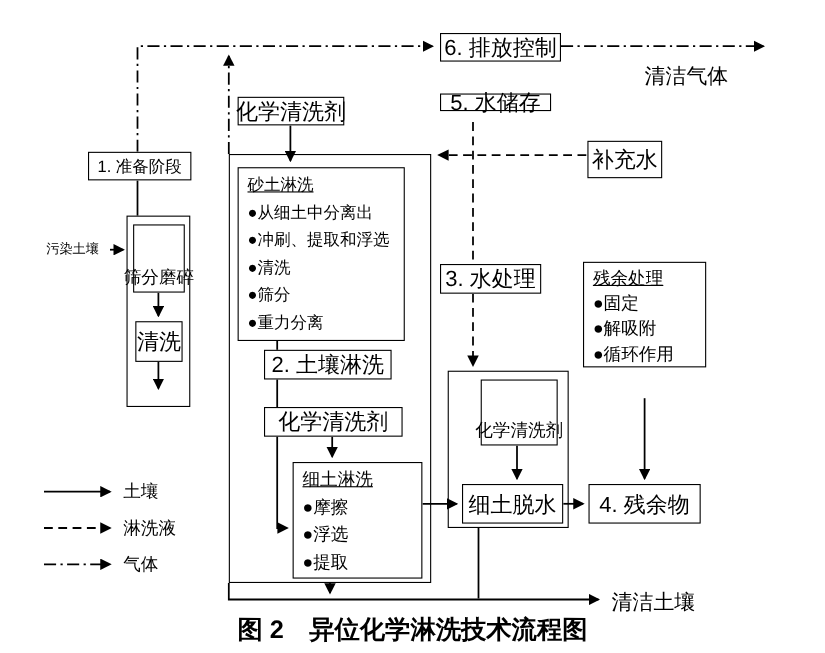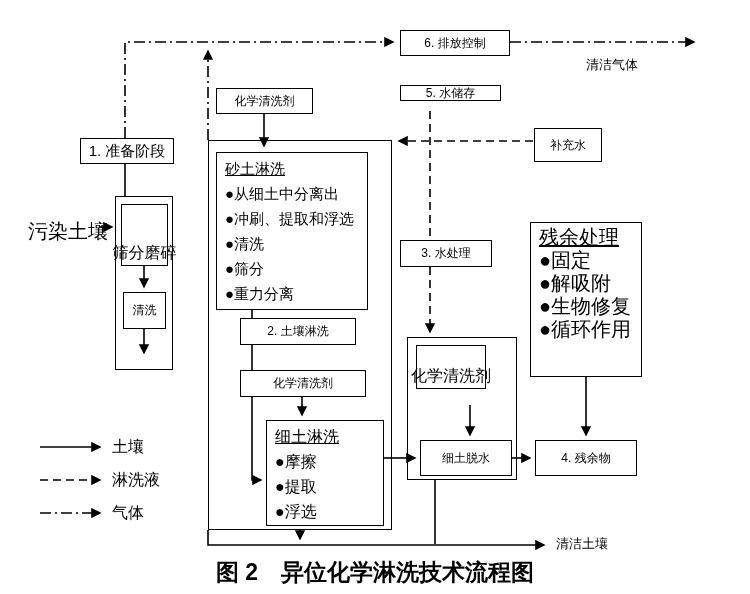--- a/index.html
+++ b/index.html
@@ -4,25 +4,25 @@
 <style>
   *{margin:0;padding:0;box-sizing:border-box}
   html,body{background:#fff}
   .canvas{position:relative;width:750px;height:594px;background:#fff;color:#000;
           font-family:"Liberation Sans","DejaVu Sans",sans-serif;overflow:hidden}
   svg.wires{position:absolute;left:0;top:0;z-index:0}
   .liq{stroke-dasharray:8 5}
   .gas{stroke-dasharray:11 4 2 4}
   .box{position:absolute;border:1.5px solid #000;background:#fff;z-index:2}
   .container{background:transparent;z-index:1}
-  .lbl{display:flex;align-items:center;justify-content:center;font-size:12px;white-space:nowrap}
+  .lbl{display:flex;align-items:center;justify-content:center;font-size:20px;white-space:nowrap}
   .col{display:flex;flex-direction:row;align-items:flex-end;justify-content:center;font-size:16px;line-height:24px;white-space:nowrap}
   .list{font-size:15px;line-height:25px;padding:3px 4px 0 8px;white-space:nowrap}
   .ltitle{text-decoration:underline}
-  .txt{position:absolute;font-size:13px;z-index:2;white-space:nowrap}
+  .txt{position:absolute;font-size:19px;z-index:2;white-space:nowrap}
   .caption{position:absolute;left:0;right:0;top:557px;text-align:center;font-size:23px;font-weight:bold;z-index:2}
 </style>
 </head>
 <body>
 
 <div class="canvas">
 
   <svg class="wires" width="750" height="594" viewBox="0 0 750 594">
     <defs>
       <marker id="arr" viewBox="0 0 10 10" refX="8.5" refY="5" markerWidth="6.5" markerHeight="6.5" orient="auto">
@@ -72,51 +72,50 @@
   <div class="box lbl" style="left:240px;top:370px;width:126px;height:27px">化学清洗剂</div>
   <div class="box lbl" style="left:400px;top:240px;width:92px;height:27px">3. 水处理</div>
   <div class="box lbl" style="left:420px;top:440px;width:92px;height:36px">细土脱水</div>
   <div class="box lbl" style="left:535px;top:440px;width:102px;height:36px">4. 残余物</div>
   <div class="box lbl" style="left:123px;top:292px;width:43px;height:37px">清洗</div>
 
   <div class="box col" style="left:121px;top:204px;width:47px;height:62px">
     <span>筛分</span>
     <span>磨碎</span>
   </div>
-  <div class="box col" style="left:416px;top:345px;width:70px;height:44px">
+  <div class="box col" style="left:437px;top:345px;width:70px;height:60px">
     <span>化学</span>
     <span>清洗剂</span>
   </div>
 
   <div class="box list" style="left:216px;top:152px;width:152px;height:158px">
     <div class="ltitle">砂土淋洗</div>
     <div>●从细土中分离出</div>
     <div>●冲刷、提取和浮选</div>
     <div>●清洗</div>
     <div>●筛分</div>
     <div>●重力分离</div>
   </div>
 
   <div class="box list" style="left:266px;top:420px;width:118px;height:106px;font-size:16px;">
     <div class="ltitle">细土淋洗</div>
     <div>●摩擦</div>
+    <div>●浮选</div>
     <div>●提取</div>
-    <div>●浮选</div>
   </div>
 
-  <div class="box list" style="left:530px;top:222px;width:112px;height:155px;font-size:20px;line-height:23px">
+  <div class="box list" style="left:530px;top:238px;width:112px;height:96px;font-size:16px;line-height:23px">
     <div class="ltitle">残余处理</div>
     <div>●固定</div>
     <div>●解吸附</div>
-    <div>●生物修复</div>
     <div>●循环作用</div>
   </div>
 
   <div class="txt" style="left:586px;top:56px">清洁气体</div>
-  <div class="txt" style="left:28px;top:218px;font-size:20px">污染土壤</div>
+  <div class="txt" style="left:42px;top:218px;font-size:12px">污染土壤</div>
   <div class="txt" style="left:556px;top:535px">清洁土壤</div>
 
   <div class="txt" style="left:112px;top:437px;font-size:16px">土壤</div>
   <div class="txt" style="left:112px;top:470px;font-size:16px">淋洗液</div>
   <div class="txt" style="left:112px;top:503px;font-size:16px">气体</div>
 
   <div class="caption">图 2　异位化学淋洗技术流程图</div>
 </div>
 
 </body></html>

